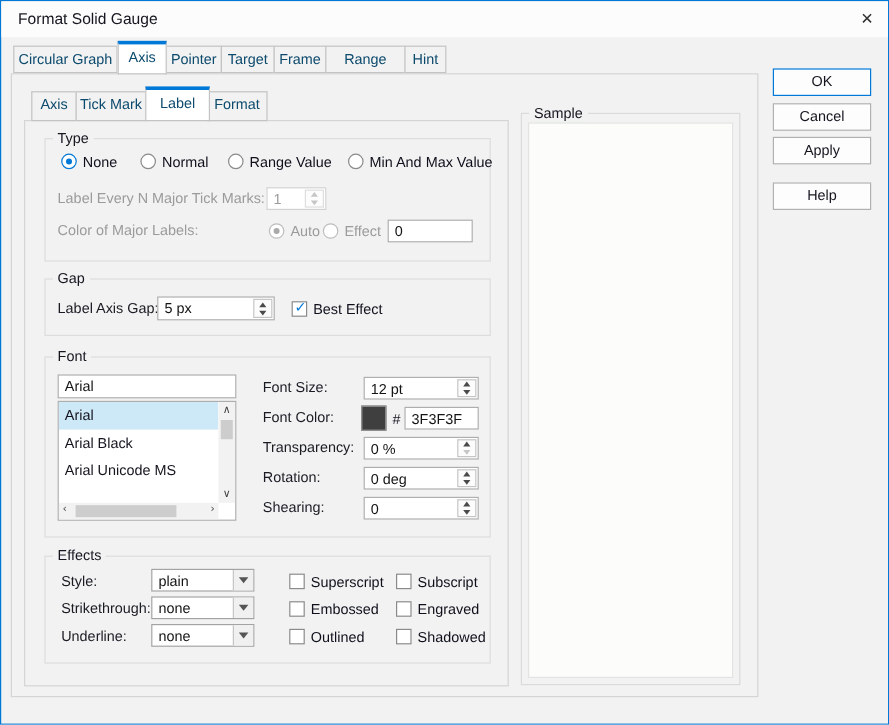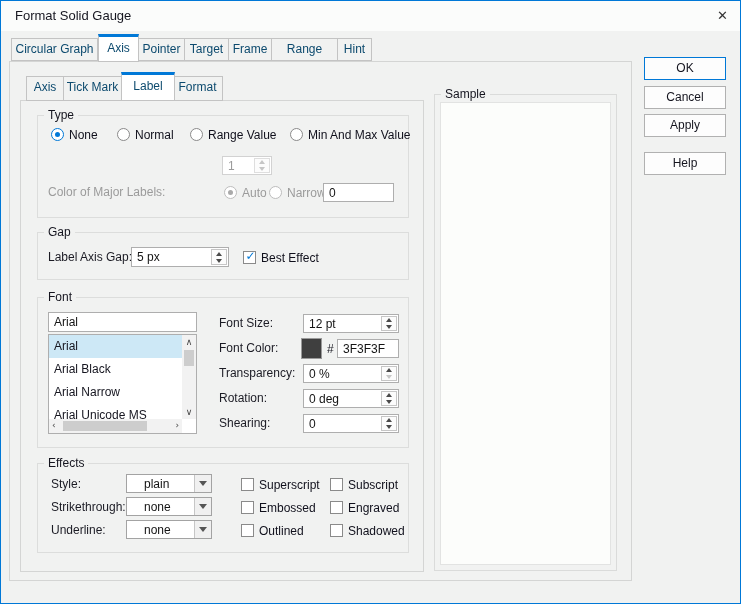--- a/index.html
+++ b/index.html
@@ -37,21 +37,21 @@
   .spin.disabled .val{color:#9b9b9b;}
   .spin .btns{width:16px;margin:1px;border:1px solid #c6c6c6;background:#fcfcfc;display:flex;flex-direction:column;}
   .spin.disabled .btns{border-color:#dedede;}
   .spin .sb{flex:1;display:flex;align-items:center;justify-content:center;}
   .tri-u{width:0;height:0;border-left:3px solid transparent;border-right:3px solid transparent;border-bottom:4px solid #4a4a4a;}
   .tri-d{width:0;height:0;border-left:3px solid transparent;border-right:3px solid transparent;border-top:4px solid #4a4a4a;}
   .spin.disabled .tri-u{border-bottom-color:#c6c6c6;}
   .spin.disabled .tri-d{border-top-color:#c6c6c6;}
   .tri-d.gray{border-top-color:#c6c6c6;}
   .dd{position:absolute;background:#fff;border:1px solid #a3a3a3;display:flex;align-items:stretch;}
-  .dd .val{flex:1;padding-left:17px;display:flex;align-items:center;color:#141414;}
+  .dd .val{flex:1;padding-left:5px;display:flex;align-items:center;color:#141414;}
   .dd .arr{width:17px;background:#f0f0f0;border-left:1px solid #c6c6c6;display:flex;align-items:center;justify-content:center;}
   .dd .arr .tri-d{border-left-width:4px;border-right-width:4px;border-top-width:5px;border-top-color:#555;}
   .listbox{position:absolute;background:#fff;border:1px solid #aeaeae;overflow:hidden;}
   .list-items{position:absolute;left:0;top:0;right:14px;bottom:14px;overflow:hidden;}
   .list-item{height:23px;line-height:23px;padding-left:5px;color:#15151f;}
   .list-item.sel{background:#cde8f6;}
   .vscroll{position:absolute;right:0;top:0;bottom:14px;width:14px;background:#f2f2f2;}
   .hscroll{position:absolute;left:0;bottom:0;right:14px;height:14px;background:#f2f2f2;}
   .sc-arrow{position:absolute;color:#3f3f3f;font-size:9px;text-align:center;font-family:"DejaVu Sans",sans-serif;}
   .thumb{position:absolute;background:#cdcdcd;}
@@ -124,41 +124,42 @@
     <span class="rl">Normal</span>
   </div>
   <div class="radio-item" style="left:189px;top:126px;">
     <span class="radio off"></span>
     <span class="rl">Range Value</span>
   </div>
   <div class="radio-item" style="left:289px;top:126px;">
     <span class="radio off"></span>
     <span class="rl">Min And Max Value</span>
   </div>
+  <span class="lbl dis" style="left:47px;top:157px;">Label Every N Major Tick Marks:</span>
   <div class="spin disabled" style="left:221px;top:155px;width:50px;height:19px;">
     <span class="val">1</span>
     <span class="btns">
         <span class="sb">
           <span class="tri-u"></span>
         </span>
         <span class="sb">
           <span class="tri-d"></span>
         </span>
       </span>
   </div>
   <span class="lbl dis" style="left:47px;top:184px;">Color of Major Labels:</span>
   <div class="radio-item" style="left:223px;top:184px;">
     <span class="radio disabled">
         <span class="radio-dot"></span>
       </span>
     <span class="rl dis">Auto</span>
   </div>
   <div class="radio-item" style="left:268px;top:184px;">
     <span class="radio disabled"></span>
-    <span class="rl dis">Narrow</span>
+    <span class="rl dis">Effect</span>
   </div>
   <div class="field" style="left:322px;top:182px;width:71px;height:19px;">
     <span>0</span>
   </div>
 
   <div class="grp" style="left:36px;top:231px;width:372px;height:48px;">
     <span class="grp-cap">Gap</span>
   </div>
   <span class="lbl" style="left:47px;top:249px;">Label Axis Gap:</span>
   <div class="spin" style="left:130px;top:246px;width:98px;height:20px;">
@@ -182,21 +183,20 @@
   <div class="grp" style="left:36px;top:296px;width:372px;height:151px;">
     <span class="grp-cap">Font</span>
   </div>
   <div class="field" style="left:47px;top:311px;width:149px;height:20px;">
     <span>Arial</span>
   </div>
   <div class="listbox" style="left:47px;top:333px;width:149px;height:100px;">
     <div class="list-items">
       <div class="list-item sel">Arial</div>
       <div class="list-item">Arial Black</div>
-      <div class="list-item">Arial Narrow</div>
       <div class="list-item">Arial Unicode MS</div>
     </div>
     <div class="vscroll">
       <span class="sc-arrow" style="left:0;top:2px;width:14px;">∧</span>
       <span class="thumb" style="left:2px;top:15px;width:10px;height:16px;"></span>
       <span class="sc-arrow" style="left:0;bottom:2px;width:14px;">∨</span>
     </div>
     <div class="hscroll">
       <span class="sc-arrow" style="left:3px;top:1px;">‹</span>
       <span class="thumb" style="left:14px;top:2px;width:84px;height:10px;"></span>

